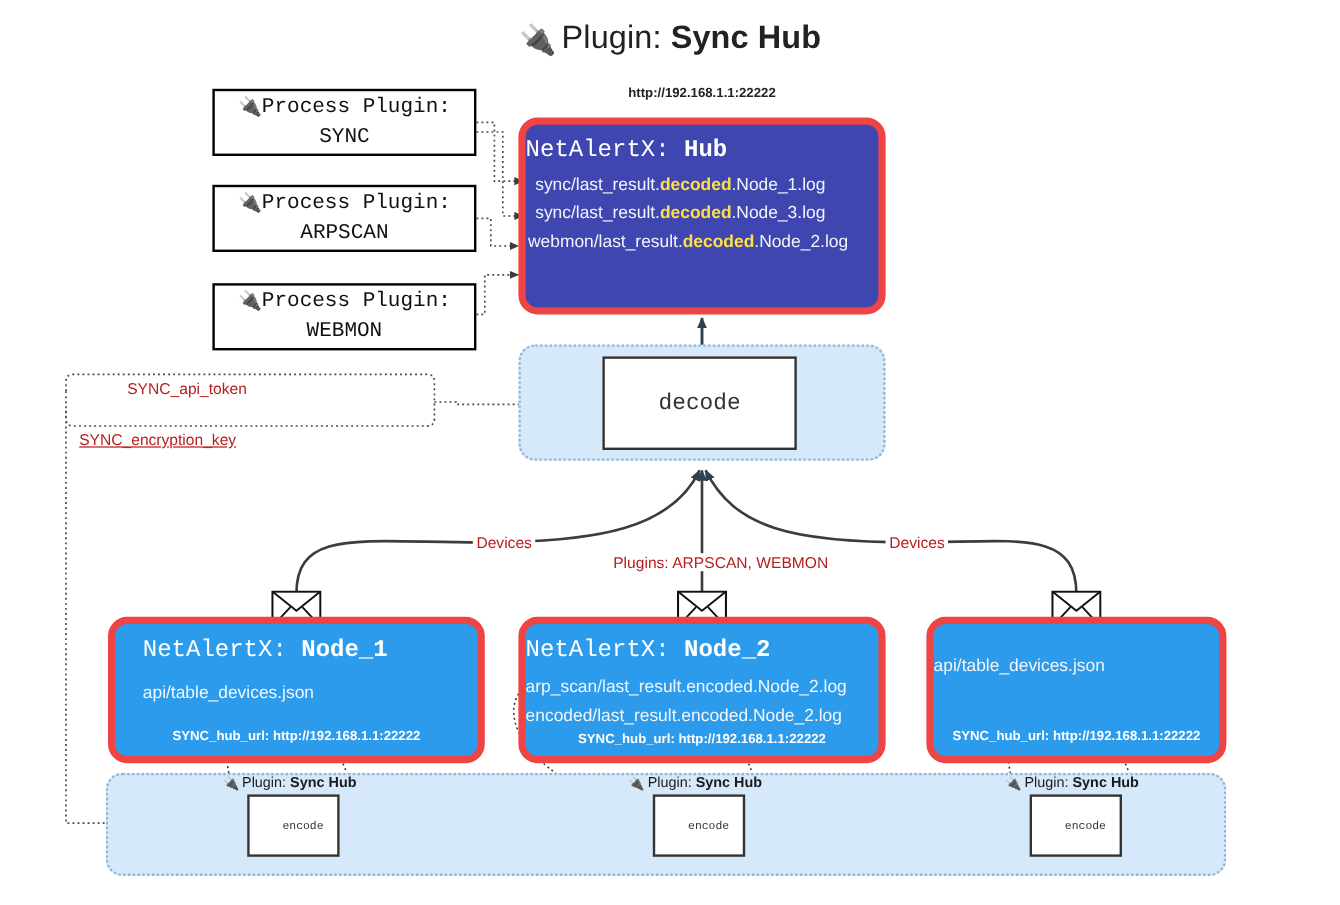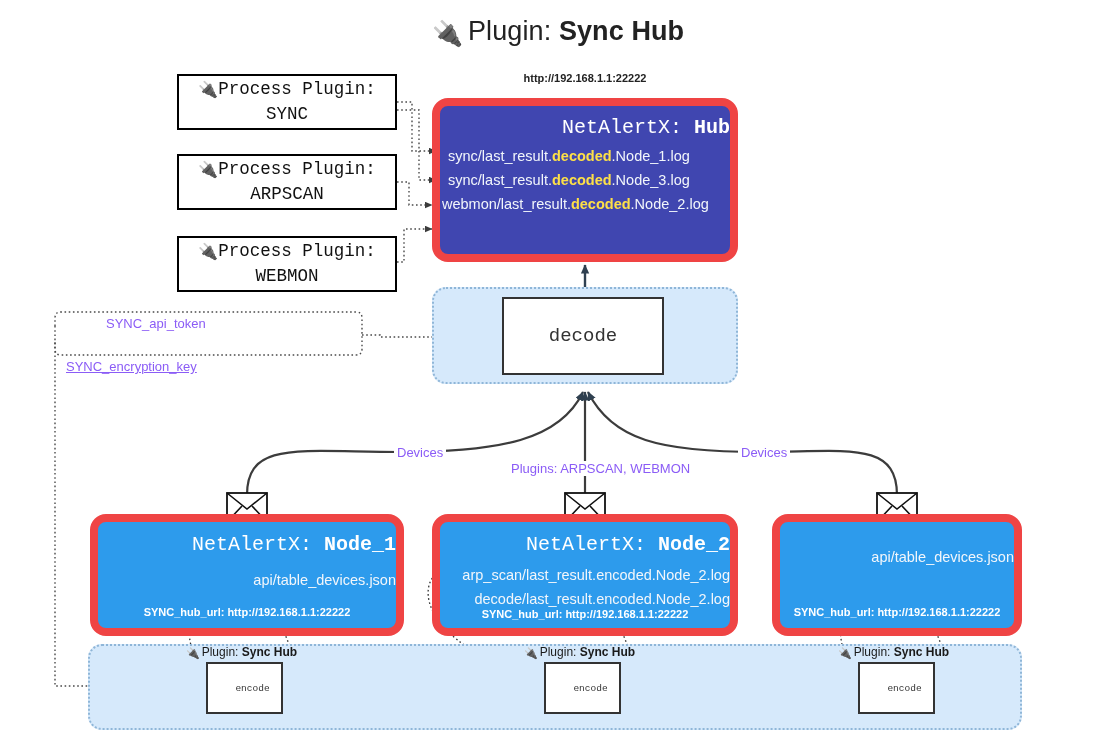--- a/index.html
+++ b/index.html
@@ -77,24 +77,24 @@
     text-align: center;
     font-size: 11px;
     font-weight: bold;
     color: #222222;
     white-space: nowrap;
   }
   .node {
     position: absolute;
     box-sizing: border-box;
     border-radius: 16px;
-    border: 8px solid #ef4444;
+    border: 6px solid #ef4444;
     display: flex;
     flex-direction: column;
-    align-items: flex-end;
+    align-items: flex-start;
   }
   .node.hub {
     background: #4046b0;
   }
   .node.leaf {
     background: #2d9bec;
   }
   .node .node-title {
     font-family: "Liberation Mono", "DejaVu Sans Mono", monospace;
     font-size: 20px;
@@ -149,21 +149,21 @@
     font-size: 11px;
     margin-right: 2px;
     vertical-align: -1px;
   }
   .plugin-tag .b { font-weight: bold; }
 
   
   .edge-label {
     position: absolute;
     font-size: 13px;
-    color: #8b5cf6;
+    color: #b91c1c;
     background: #ffffff;
     white-space: nowrap;
     padding: 0 3px;
   }
 
   
   .envelope {
     position: absolute;
     width: 42px;
     height: 31px;
@@ -325,21 +325,21 @@
 
   <div class="node leaf" style="left:432px; top:514px; width:306px; height:122px; padding-top:11px;">
     <div class="node-title">
       <span>NetAlertX:</span>
       <span class="b">Node_2</span>
     </div>
     <div class="node-line" style="margin-top:8px;">
       <span>arp_scan/last_result.encoded.Node_2.log</span>
     </div>
     <div class="node-line">
-      <span>decode/last_result.encoded.Node_2.log</span>
+      <span>encoded/last_result.encoded.Node_2.log</span>
     </div>
     <div class="node-foot" style="position:absolute; bottom:8px; left:0; right:0; text-align:center;">SYNC_hub_url: http://192.168.1.1:22222</div>
   </div>
 
   <div class="node leaf" style="left:772px; top:514px; width:250px; height:122px; padding-top:11px;">
     <div class="node-line" style="margin-top:13px;">
       <span>api/table_devices.json</span>
     </div>
     <div class="node-foot" style="position:absolute; bottom:10px; left:0; right:0; text-align:center;">SYNC_hub_url: http://192.168.1.1:22222</div>
   </div>

